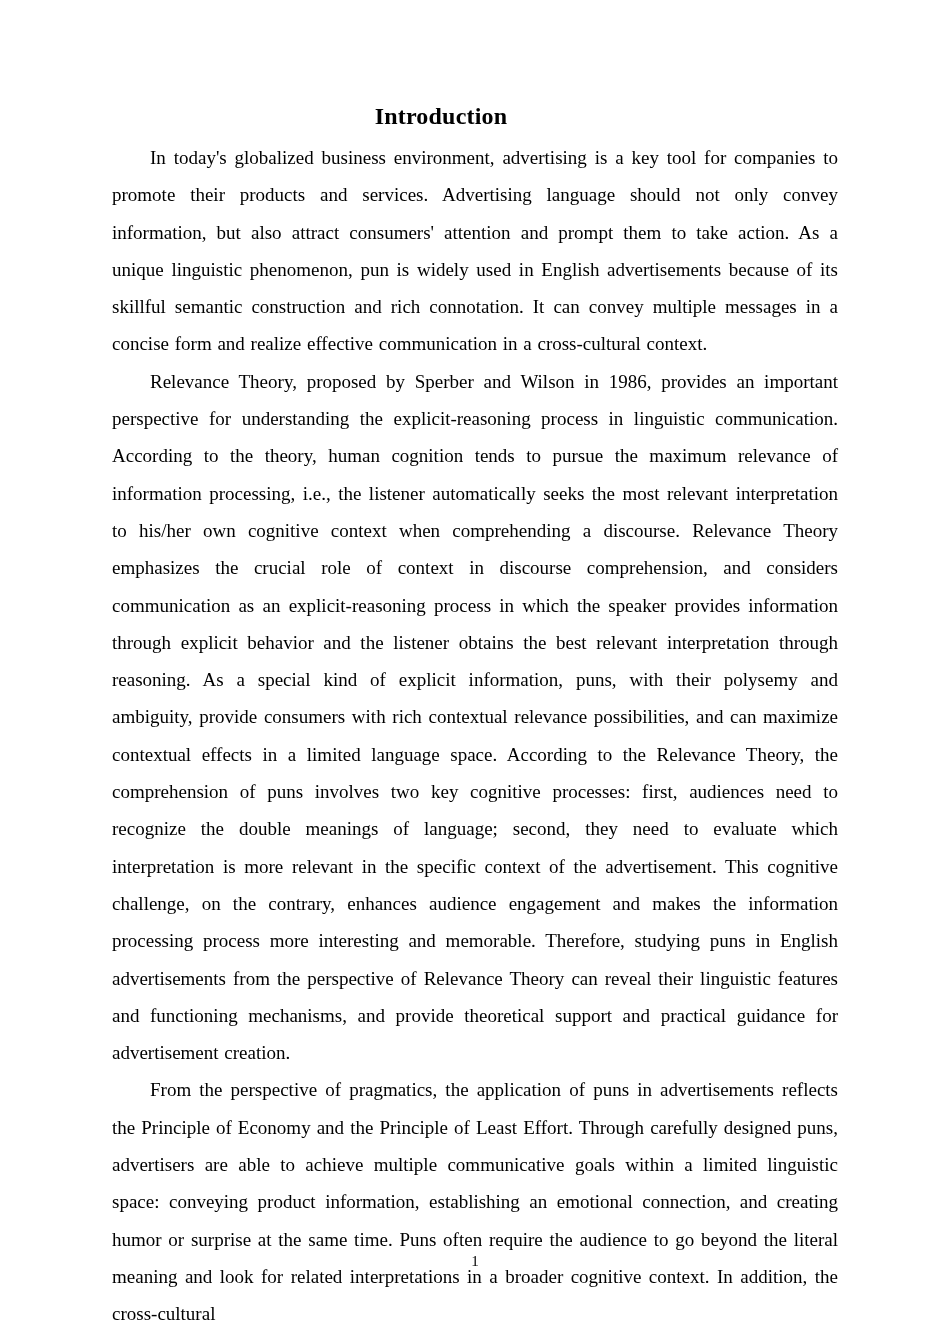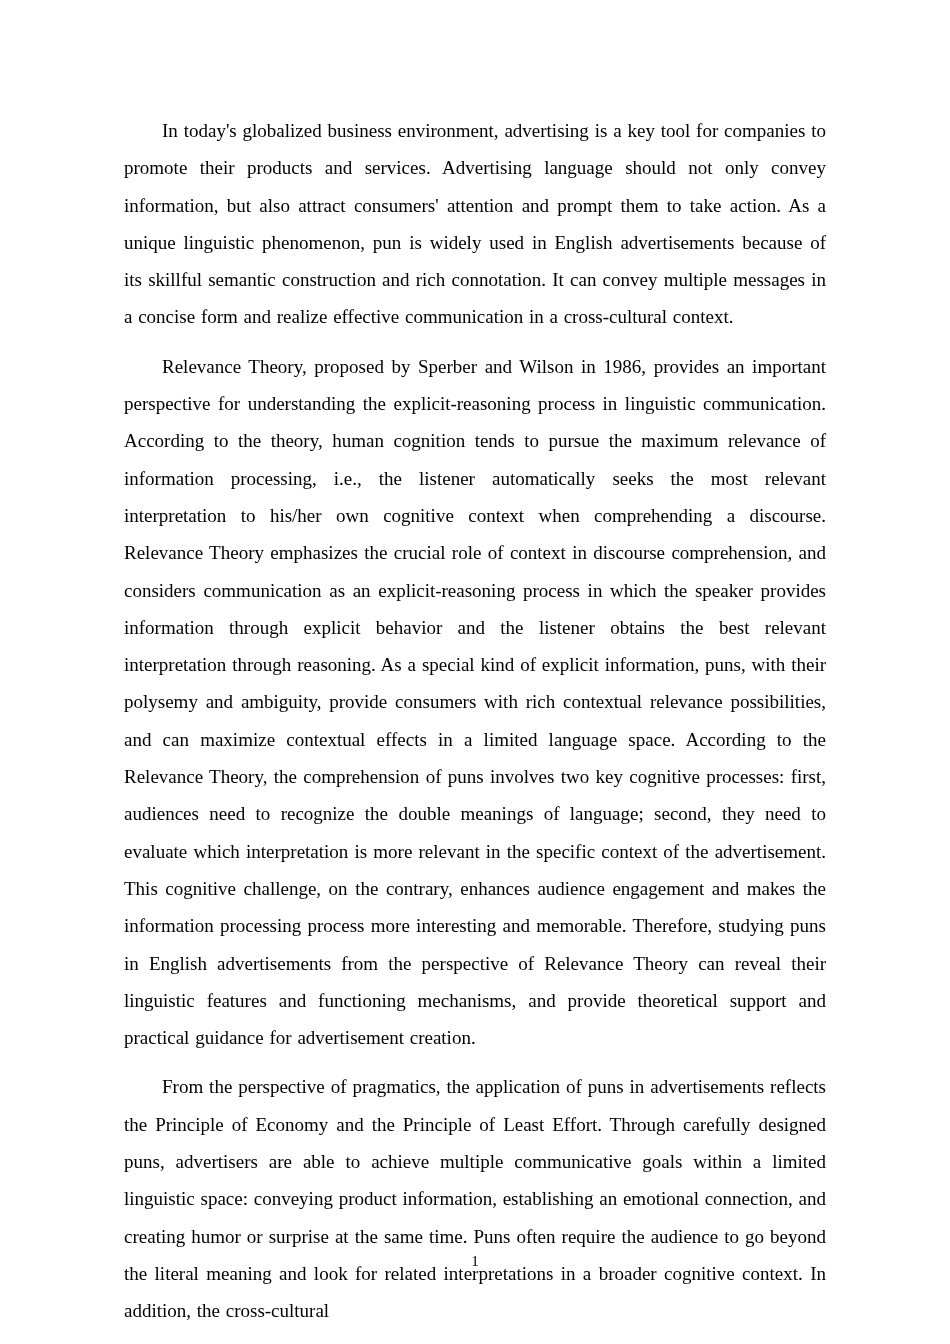--- a/index.html
+++ b/index.html
@@ -24,21 +24,21 @@
   }
   .doc-title {
     margin: 0 68px 7px 0; 
     text-align: center;
     font-size: 24px;
     line-height: 32px;
     font-weight: bold;
     letter-spacing: 0.2px;
   }
   .doc-paragraph {
-    margin: 12px;
+    margin: 0;
     font-size: 19px;
     line-height: 37.3px;
     text-align: justify;
     text-indent: 38px;
     word-spacing: 1px;
   }
   .page-footer {
     position: absolute;
     left: 112px;
     width: 726px;
@@ -46,18 +46,19 @@
     text-align: center;
     font-size: 15px;
     line-height: 18px;
   }
 </style>
 </head>
 <body>
 
 <div class="page">
   <div class="content">
+    <h1 class="doc-title">Introduction</h1>
     <p class="doc-paragraph">In today's globalized business environment, advertising is a key tool for companies to promote their products and services. Advertising language should not only convey information, but also attract consumers' attention and prompt them to take action. As a unique linguistic phenomenon, pun is widely used in English advertisements because of its skillful semantic construction and rich connotation. It can convey multiple messages in a concise form and realize effective communication in a cross-cultural context.</p>
     <p class="doc-paragraph">Relevance Theory, proposed by Sperber and Wilson in 1986, provides an important perspective for understanding the explicit-reasoning process in linguistic communication. According to the theory, human cognition tends to pursue the maximum relevance of information processing, i.e., the listener automatically seeks the most relevant interpretation to his/her own cognitive context when comprehending a discourse. Relevance Theory emphasizes the crucial role of context in discourse comprehension, and considers communication as an explicit-reasoning process in which the speaker provides information through explicit behavior and the listener obtains the best relevant interpretation through reasoning. As a special kind of explicit information, puns, with their polysemy and ambiguity, provide consumers with rich contextual relevance possibilities, and can maximize contextual effects in a limited language space. According to the Relevance Theory, the comprehension of puns involves two key cognitive processes: first, audiences need to recognize the double meanings of language; second, they need to evaluate which interpretation is more relevant in the specific context of the advertisement. This cognitive challenge, on the contrary, enhances audience engagement and makes the information processing process more interesting and memorable. Therefore, studying puns in English advertisements from the perspective of Relevance Theory can reveal their linguistic features and functioning mechanisms, and provide theoretical support and practical guidance for advertisement creation.</p>
     <p class="doc-paragraph">From the perspective of pragmatics, the application of puns in advertisements reflects the Principle of Economy and the Principle of Least Effort. Through carefully designed puns, advertisers are able to achieve multiple communicative goals within a limited linguistic space: conveying product information, establishing an emotional connection, and creating humor or surprise at the same time. Puns often require the audience to go beyond the literal meaning and look for related interpretations in a broader cognitive context. In addition, the cross-cultural</p>
   </div>
   <div class="page-footer">1</div>
 </div>
 
 </body></html>

